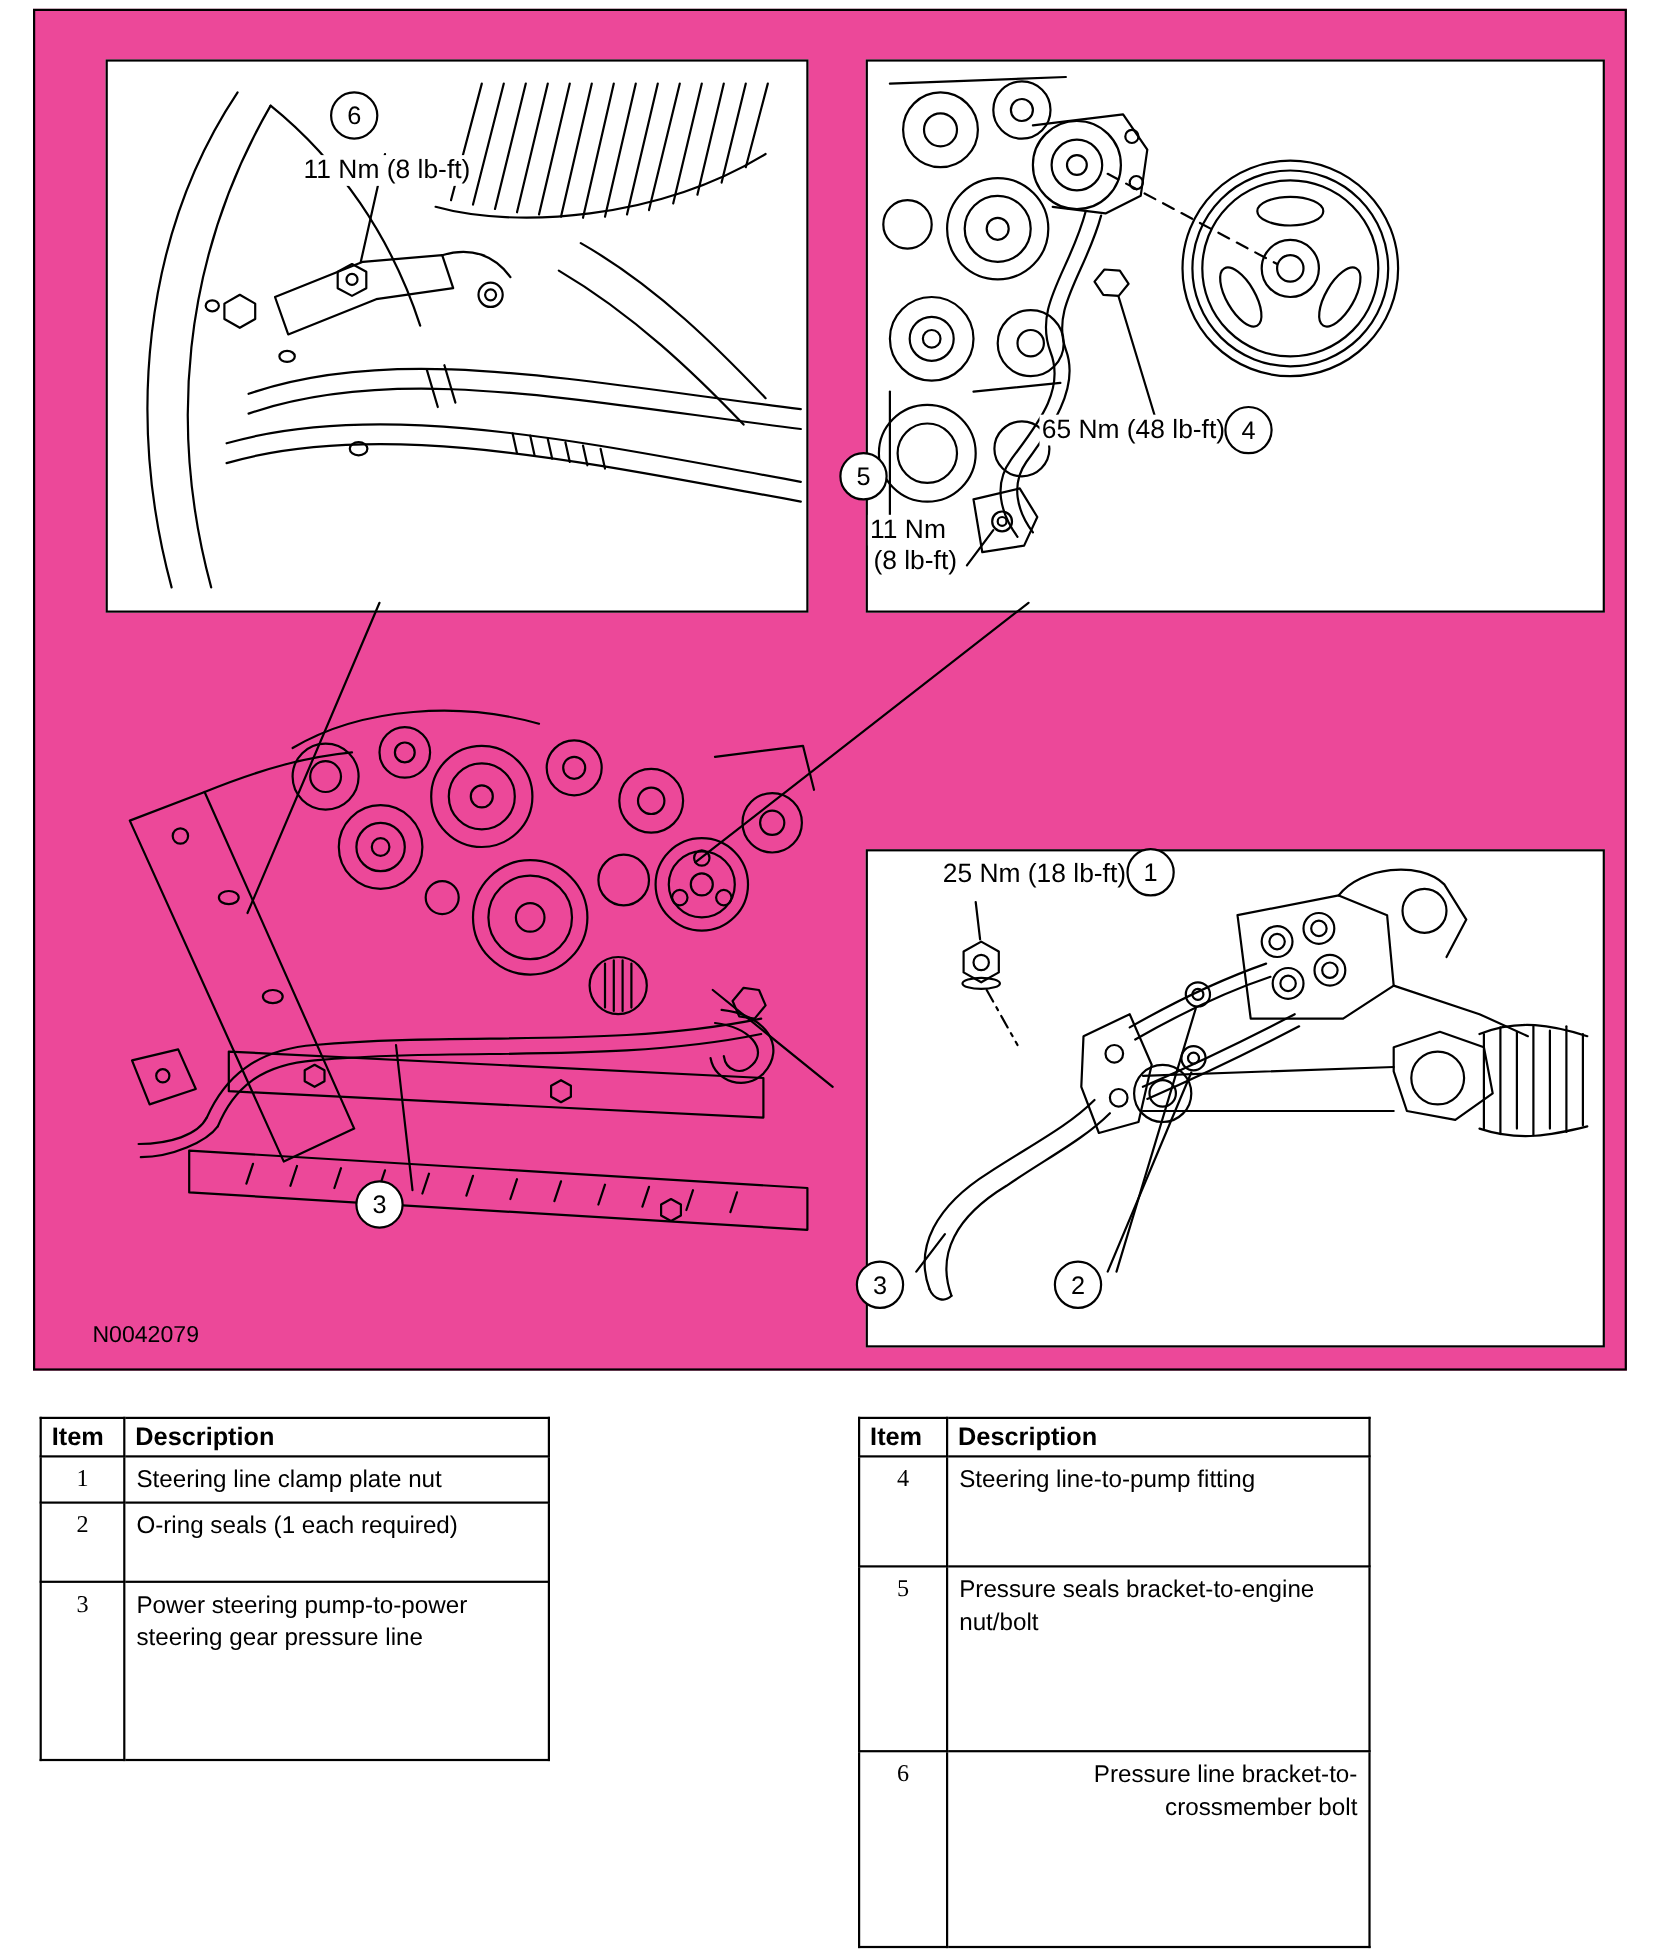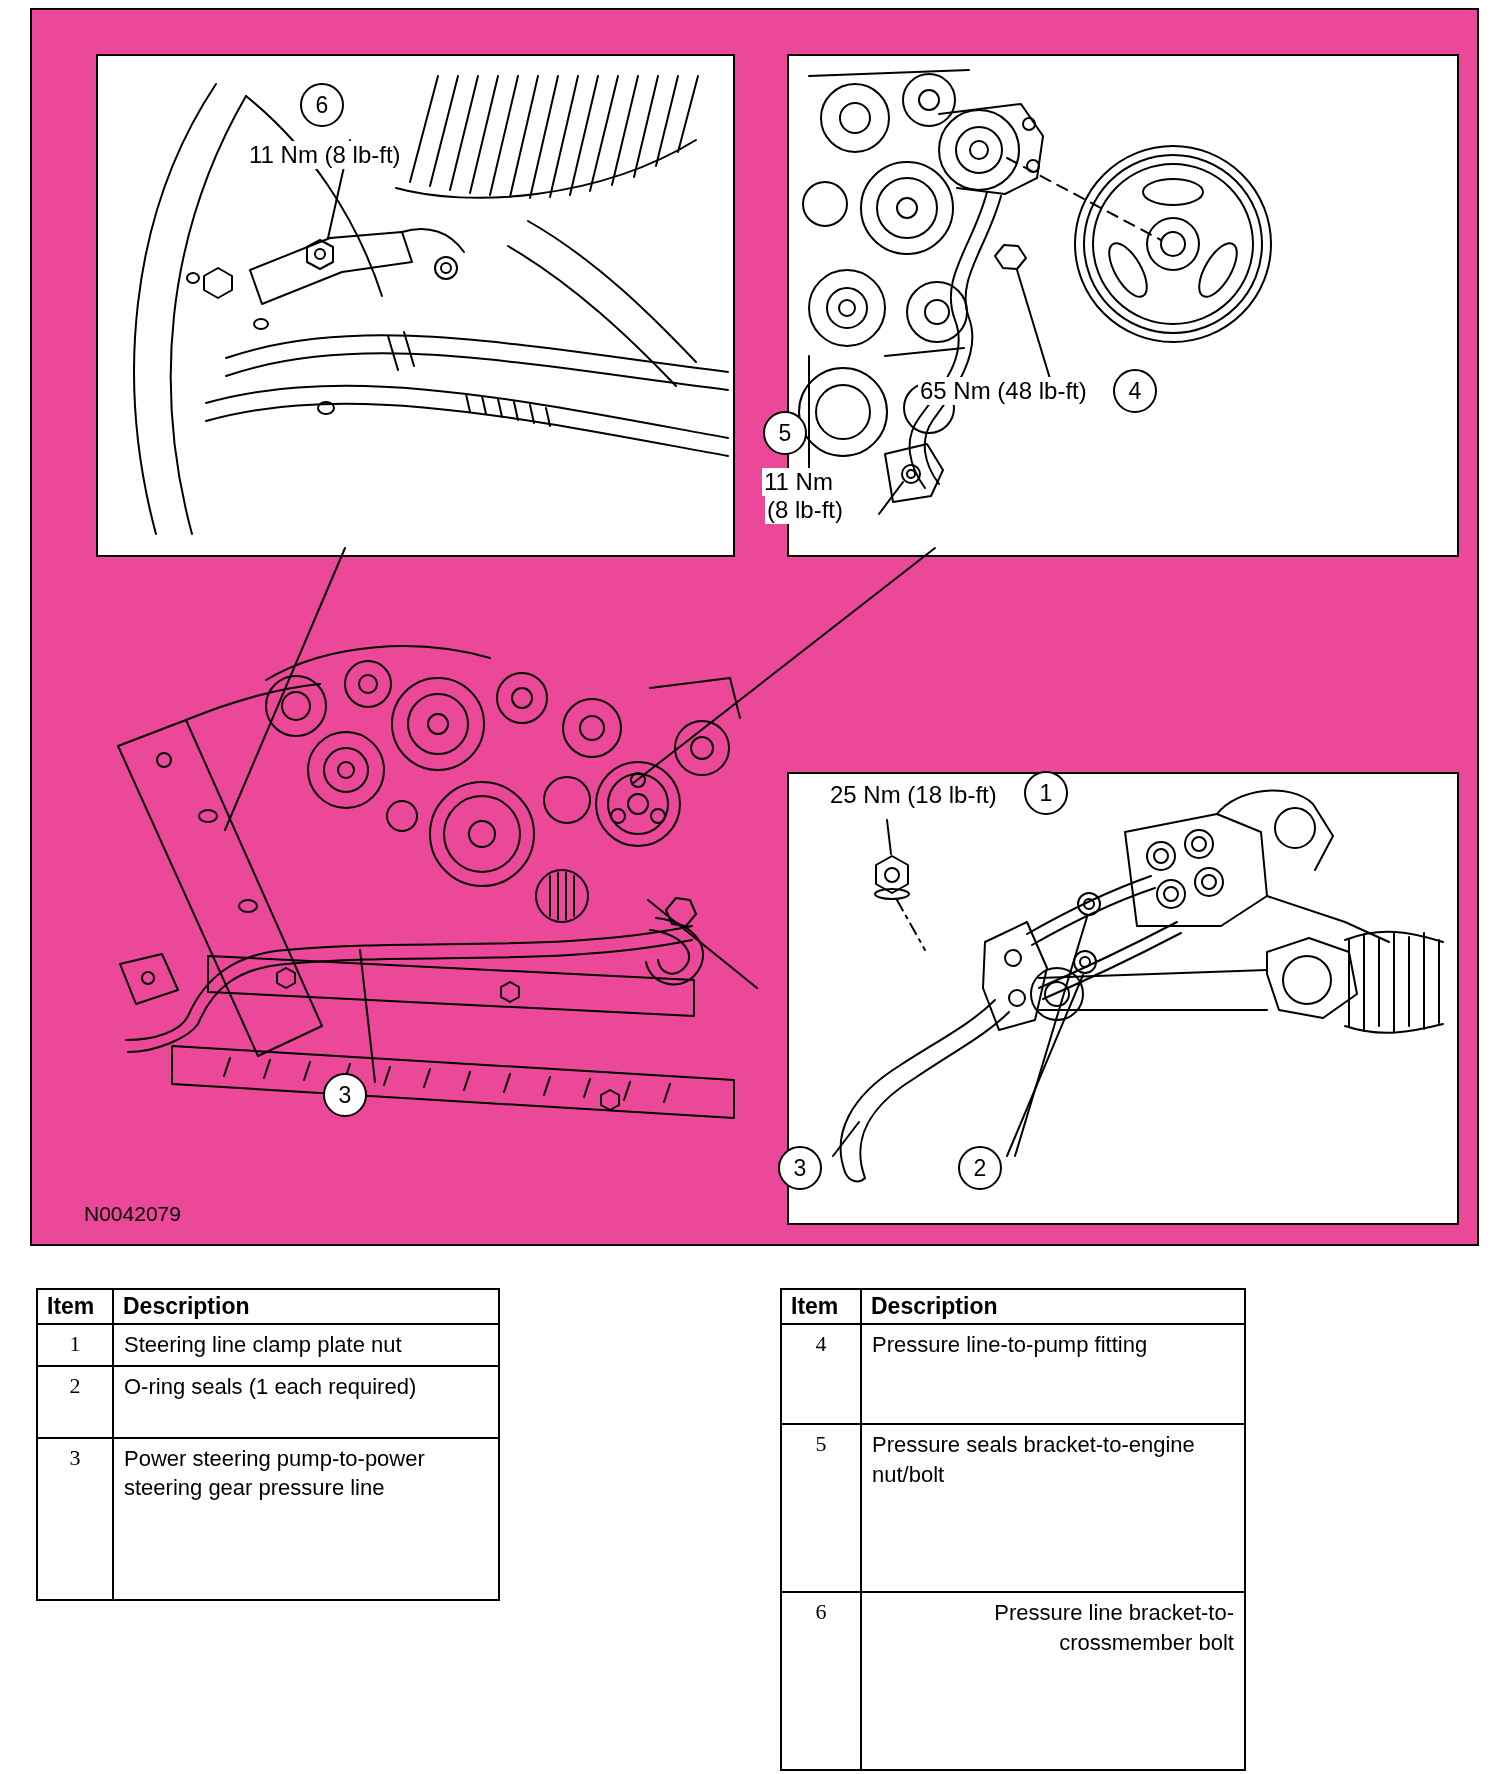--- a/index.html
+++ b/index.html
@@ -25,21 +25,21 @@
   path.art, circle.art, ellipse.art {
     stroke:#000; fill:none; stroke-width:2; stroke-linecap:round; stroke-linejoin:round;
   }
   .callout {
     position:absolute; width:44px; height:44px; border:2.5px solid #000; border-radius:50%;
     background:#fff; display:flex; align-items:center; justify-content:center;
     font-size:23px; line-height:1; z-index:5;
   }
   .dlabel {
     position:absolute; font-size:24px; white-space:nowrap; z-index:4;
-    background:#fff; padding:0 2px;
+    background:#fff; padding:0 2px;margin-left:27px;
   }
   .figure-id {
     position:absolute; left:52px; top:1192px; font-size:21px; z-index:4;
   }
   .spec-table {
     position:absolute; border-collapse:collapse; background:#fff; table-layout:fixed;padding-left:47px;
   }
   #table-left  { left:36px;  top:1288px; width:462px; }
   #table-right { left:780px; top:1288px; width:464px; }
   .spec-table th, .spec-table td { border:2px solid #000; vertical-align:top; }
@@ -367,21 +367,21 @@
       <col style="width:80px">
       <col style="width:384px">
     </colgroup>
   <tbody>
       <tr>
     <th>Item</th>
     <th>Description</th>
   </tr>
   <tr class="h100">
     <td class="item">4</td>
-    <td class="desc">Pressure line-to-pump fitting</td>
+    <td class="desc">Steering line-to-pump fitting</td>
   </tr>
   <tr class="h168">
     <td class="item">5</td>
     <td class="desc">Pressure seals bracket-to-engine nut/bolt</td>
   </tr>
   <tr class="h178">
     <td class="item">6</td>
     <td class="desc">Pressure line bracket-to-crossmember bolt</td>
   </tr>
 </tbody>

